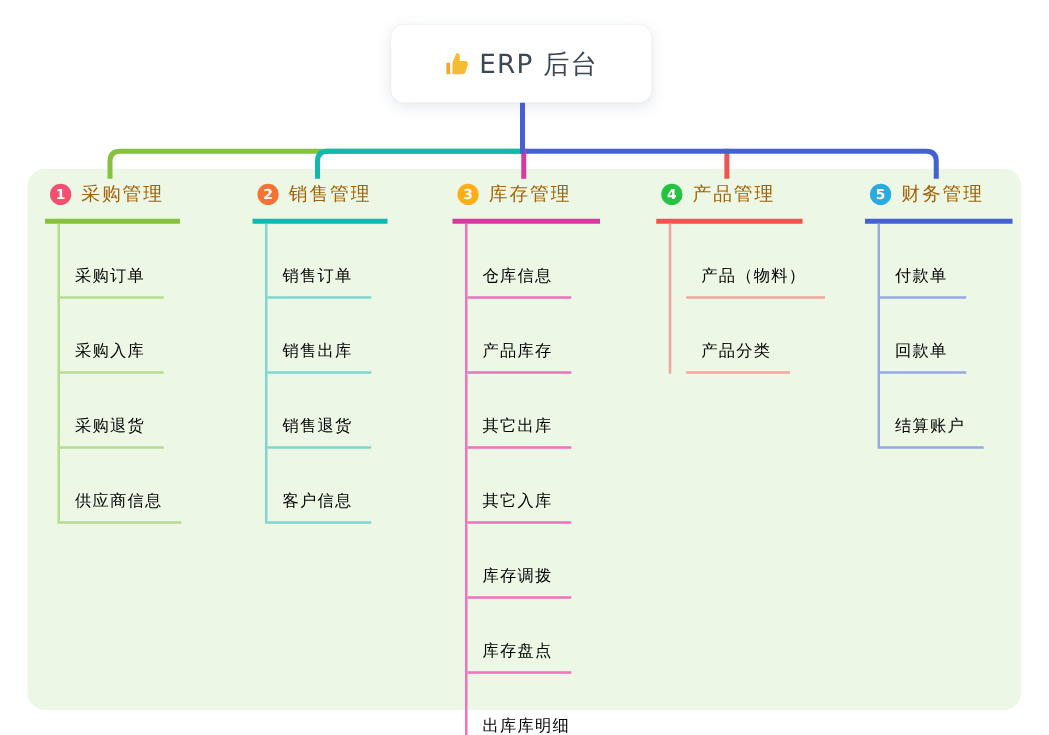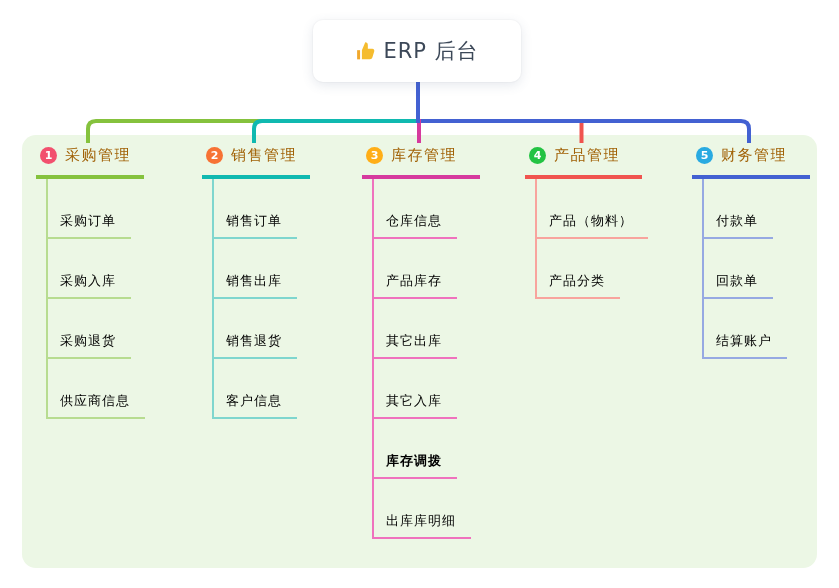--- a/index.html
+++ b/index.html
@@ -131,37 +131,40 @@
   </div>
 
   <div class="child" style="border-bottom-color: rgb(239, 114, 189); text-align: right;">
     <span>其它出库</span>
   </div>
 
   <div class="child" style="border-bottom-color: rgb(239, 114, 189);">
     <span>其它入库</span>
   </div>
 
-  <div class="child" style="border-bottom-color: rgb(239, 114, 189); font-weight: bold;">
+  <div class="child" style="border-bottom-color: rgb(239, 114, 189);">
     <span>库存调拨</span>
   </div>
 
+  <div class="child" style="border-bottom-color: rgb(239, 114, 189);">
+    <span>库存盘点</span>
+  </div>
 
   <div class="child" style="border-bottom-color: rgb(239, 114, 189);">
     <span>出库库明细</span>
   </div>
 </div>
   </div>
 
   <div class="branch" style="left: 525px;">
     <div class="branch-title" style="width: 113px; border-bottom-color: rgb(240, 84, 79);">
       <span class="badge" style="background: rgb(35, 195, 67);">4</span>
       <span class="branch-label">产品管理</span>
     </div>
-    <div class="children" style="border-left-color: rgb(248, 164, 157);">
+    <div class="children" style="border-left-color: rgb(248, 164, 157); padding-left: 12px;">
   <div class="child" style="border-bottom-color: rgb(248, 164, 157);">
     <span>产品（物料）</span>
   </div>
 
   <div class="child" style="border-bottom-color: rgb(248, 164, 157);">
     <span>产品分类</span>
   </div>
 
 </div>
   </div>

